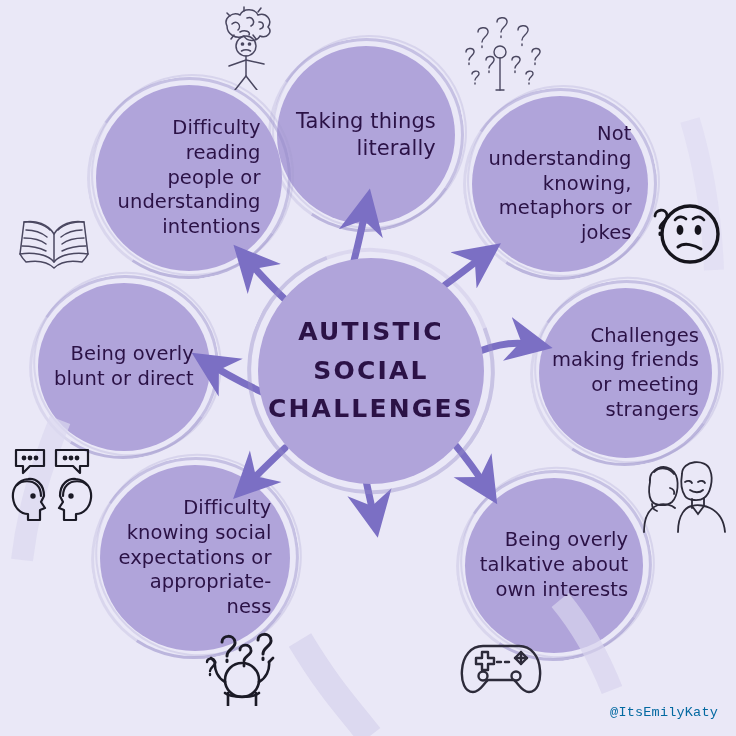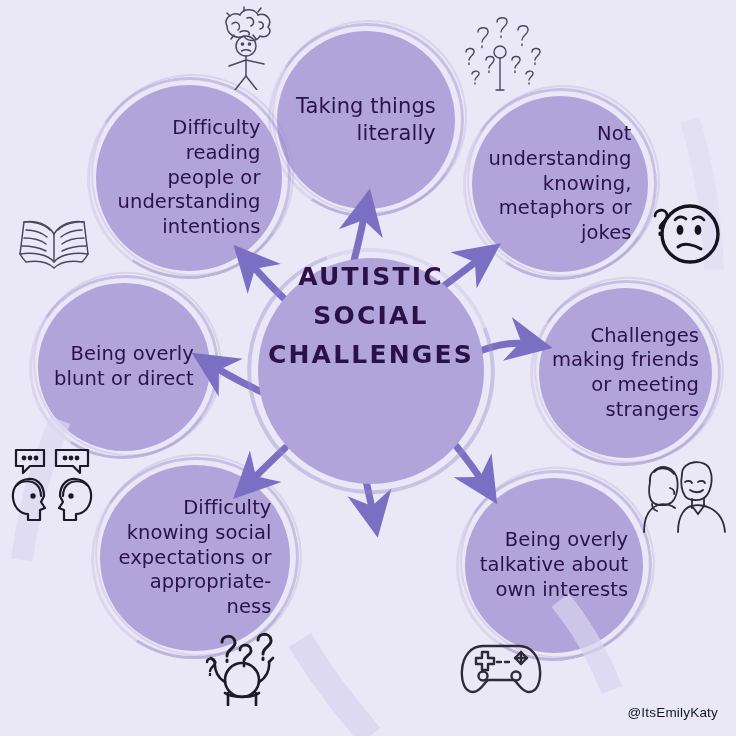--- a/index.html
+++ b/index.html
@@ -59,21 +59,21 @@
     white-space: pre-line;
   }
 
   
   #hub {
     position: absolute;
     left: 258px; top: 258px;
     width: 226px; height: 226px;
     border-radius: 50%;
     background: #b0a4da;
-    display: flex; justify-content: center;
+    display: flex; align-items: center; justify-content: center;
     z-index: 5;
   }
   #hub::before {
     content: "";
     position: absolute;
     left: -11px; top: -10px; right: -11px; bottom: -10px;
     border-radius: 50%;
     border: 4px solid rgba(150,140,200,0.40);
     border-top-color: rgba(150,140,200,0.16);
     transform: rotate(24deg);
@@ -105,25 +105,25 @@
   .doodle {
     position: absolute;
     z-index: 2;
   }
 
   
   #watermark {
     position: absolute;
     right: 18px;
     bottom: 16px;
-    color: #0f172a;
+    color: #0369a1;
     font-size: 13.5px;
     letter-spacing: 0.2px;
     z-index: 8;
-    font-family: Liberation Sans, sans-serif;
+    font-family: Liberation Mono, monospace;
   }
 
   
   .bgstroke {
     position: absolute;
     z-index: 1;
     pointer-events: none;
   }
 </style>
 </head>
@@ -163,21 +163,21 @@
       <path d="M288,302 C272,288 258,272 240,252"></path>
     </g>
   </svg>
 
   <div id="hub">
     <div class="txt">AUTISTIC
 SOCIAL
 CHALLENGES</div>
   </div>
 
-  <div class="bubble" style="left:277px; top:31px; width:178px; height:178px;">
+  <div class="bubble" style="left:277px; top:46px; width:178px; height:178px;">
     <div class="txt">Taking things
 literally</div>
   </div>
 
   <div class="bubble" style="left:472px; top:96px; width:176px; height:176px;">
     <div class="txt" style="font-size:19.5px;">Not
 understanding
 knowing,
 metaphors or
 jokes</div>

